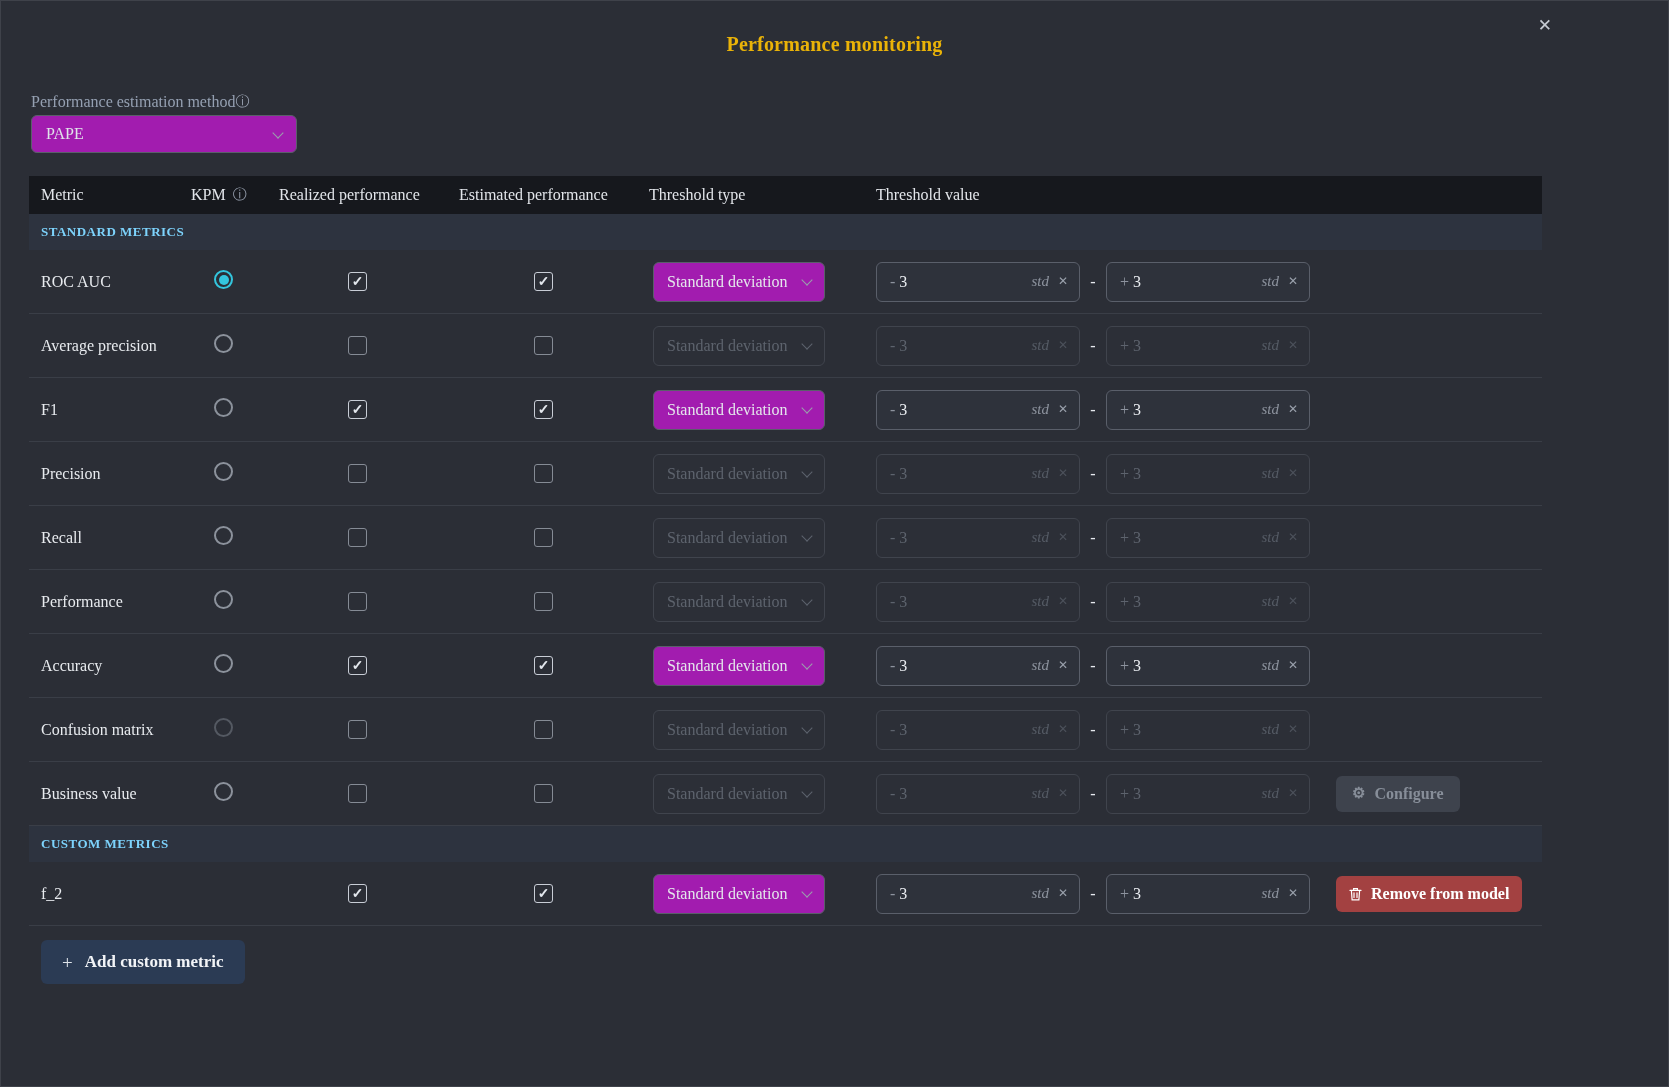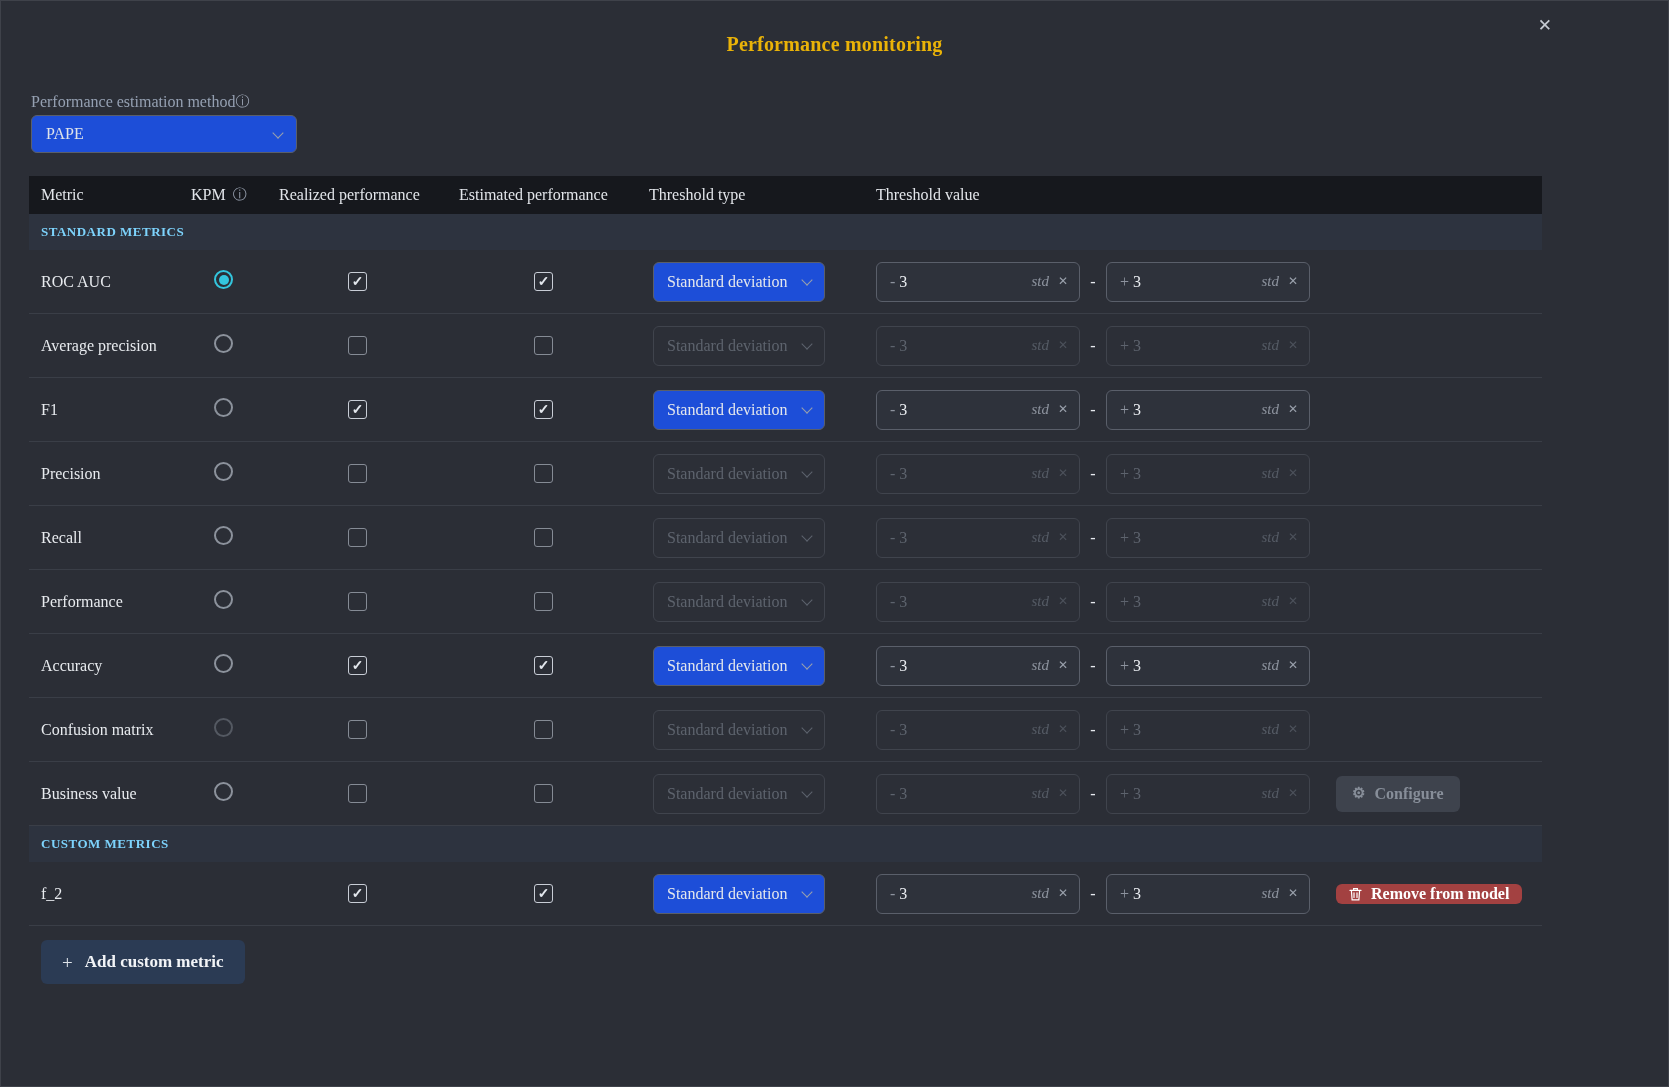--- a/index.html
+++ b/index.html
@@ -32,21 +32,21 @@
     line-height: 1;
   }
   .estimation { margin: 36px 0 0 30px; }
   .est-label-row {
     display: flex; align-items: center; gap: 0;
     font-size: 16px; line-height: 19px; color: #95a0b2;
   }
   .info { font-size: 14px; color: #9aa3b2; cursor: default; }
   .select {
     display: flex; align-items: center;
-    background: #1d4ed8;
+    background: #a21caf;
     border: 1px solid #5a5f6a;
     border-radius: 6px;
     cursor: pointer;
   }
   .select .select-value { flex: 1; white-space: nowrap; overflow: hidden; }
   .chevron {
     width: 8px; height: 8px;
     border-right: 1.6px solid #9aa1ac;
     border-bottom: 1.6px solid #9aa1ac;
     transform: rotate(45deg);
@@ -132,21 +132,21 @@
   .configure-btn {
     display: flex; align-items: center; gap: 9px;
     height: 36px; padding: 0 16px;
     background: #3e434d; border: none; border-radius: 6px;
     color: #878e99; font-size: 16px; font-weight: bold;
     font-family: inherit; cursor: default;
   }
   .gear { font-size: 15px; line-height: 1; }
   .remove-btn {
     display: flex; align-items: center; gap: 9px;
-    height: 20px; padding: 0 13px;
+    height: 36px; padding: 0 13px;
     background: #a34141; border: none; border-radius: 6px;
     color: #ffffff; font-size: 16px; font-weight: bold;
     font-family: inherit; cursor: pointer;
     white-space: nowrap;
   }
   .add-btn {
     display: flex; align-items: center; gap: 12px;
     margin: 14px 0 0 40px;
     height: 44px; padding: 0 21px;
     background: #2b3b54; border: none; border-radius: 6px;

